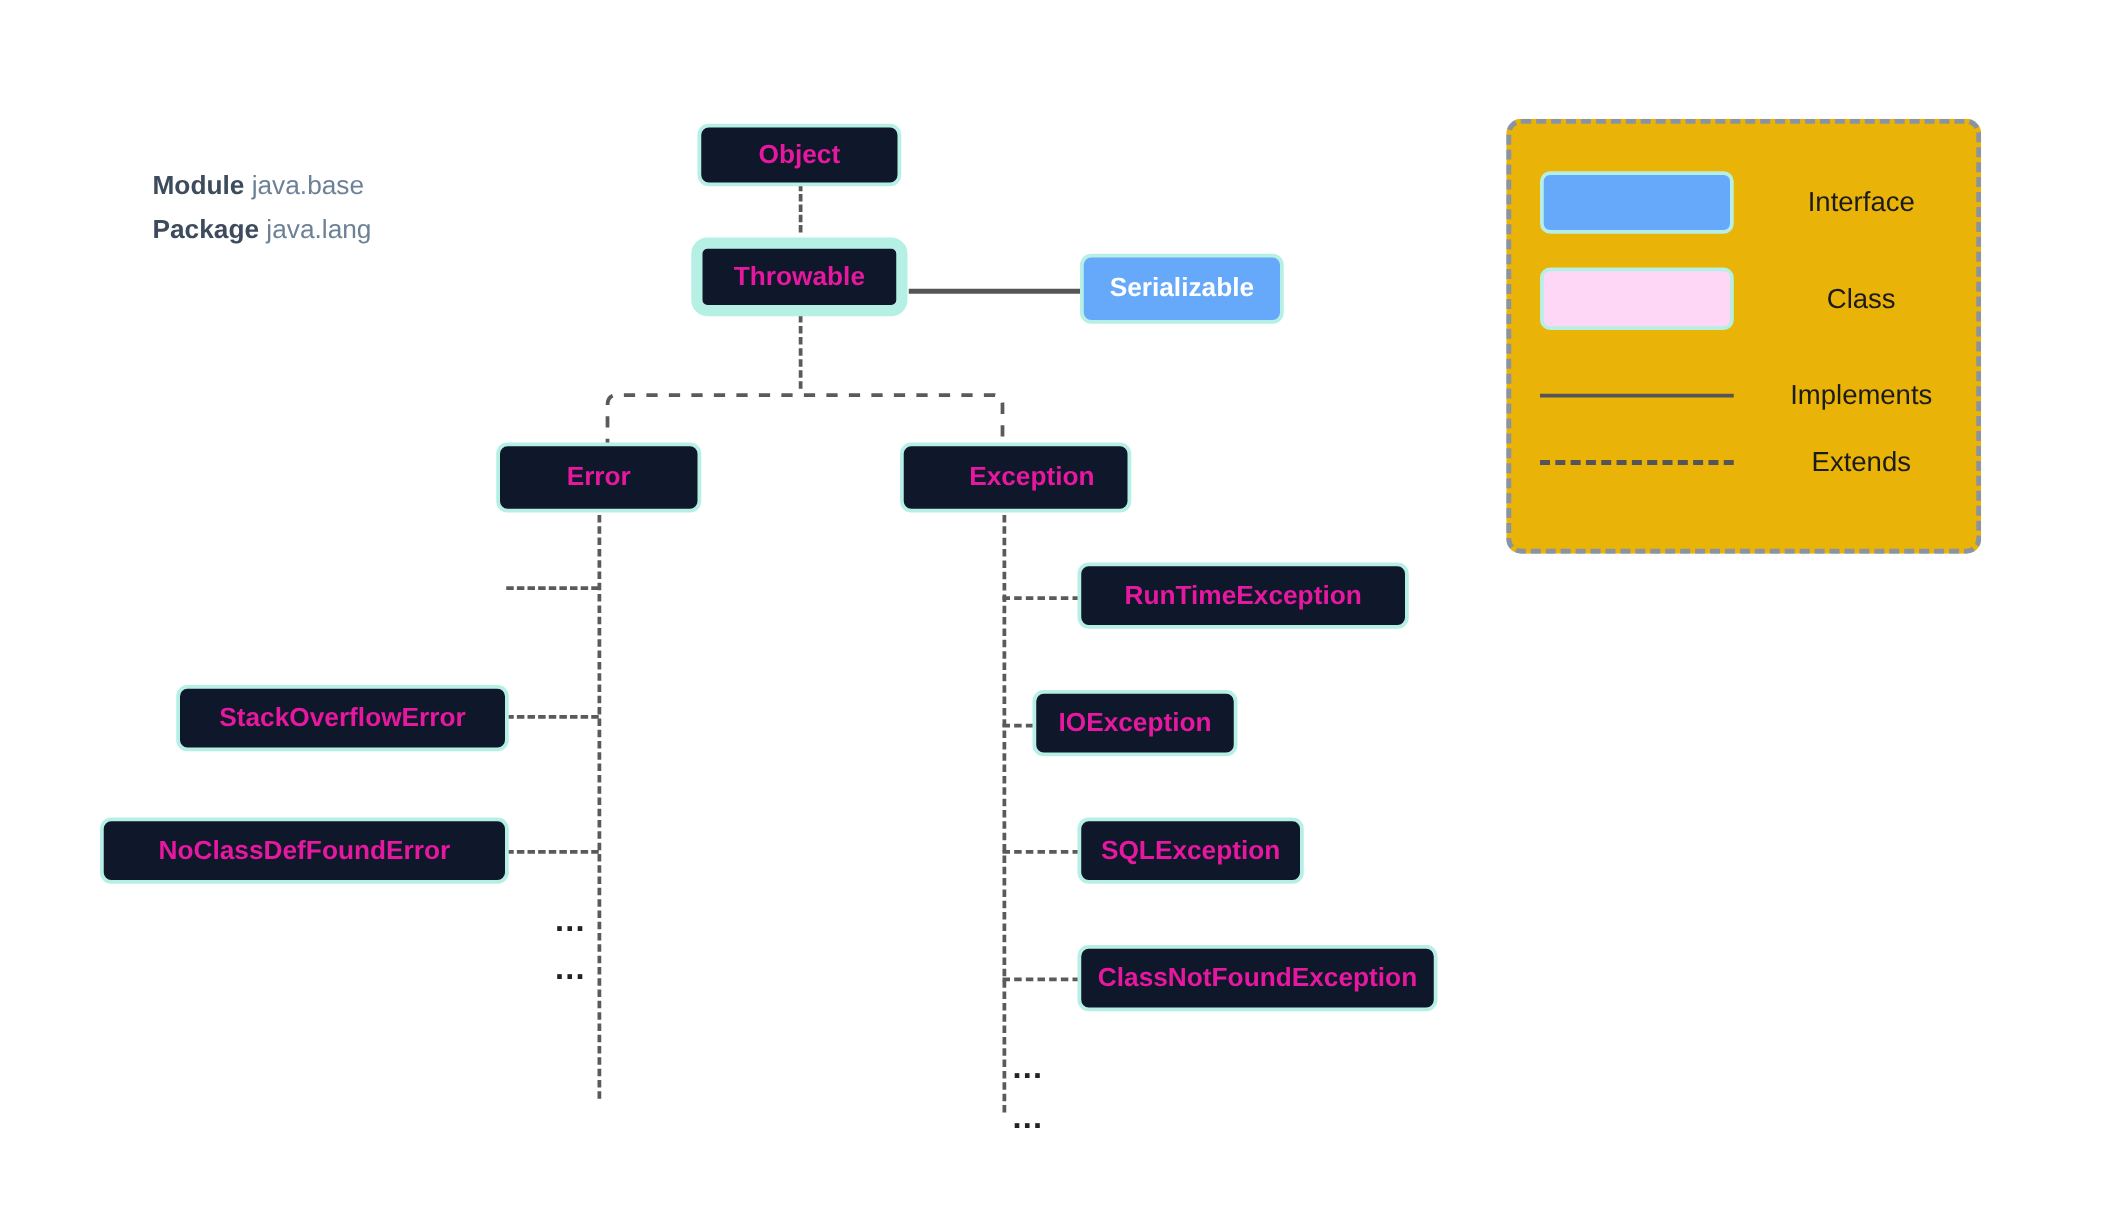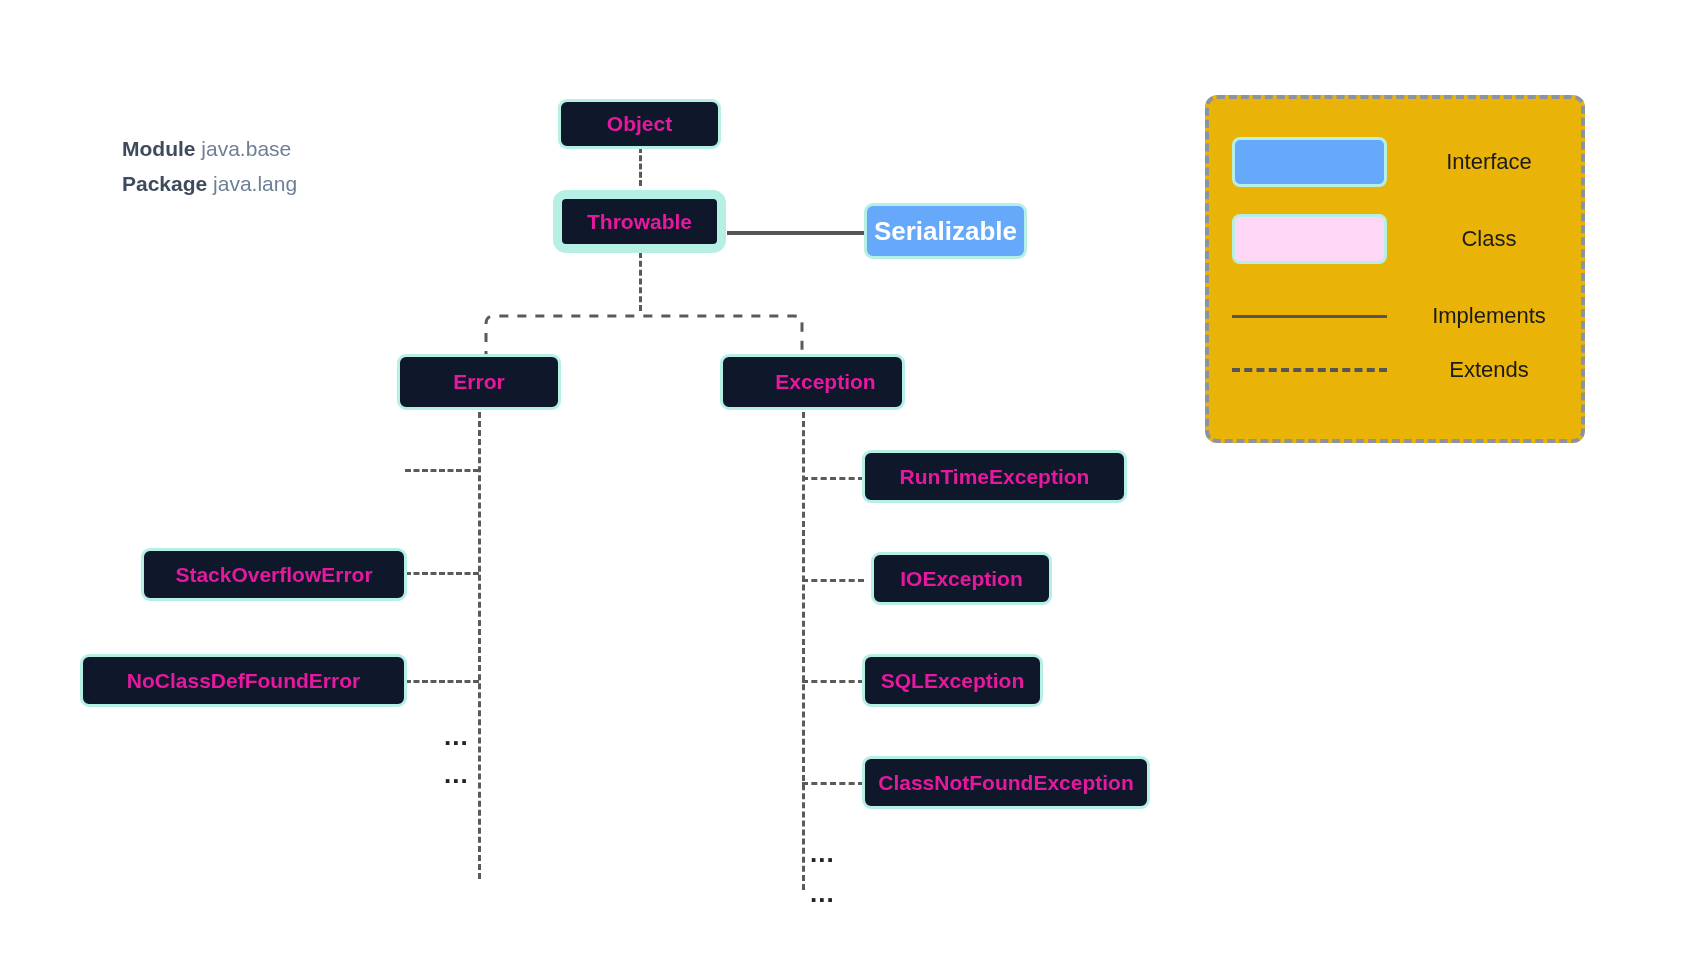--- a/index.html
+++ b/index.html
@@ -57,21 +57,21 @@
   .node.cls {
     background: #0f172a;
     border: 3px solid #b6f0e4;
     color: #e5189f;
     font-size: 21px;
   }
   .node.iface {
     background: #66a9fa;
     border: 3px solid #b6f0e4;
     color: #ffffff;
-    font-size: 26px;
+    font-size: 21px;
   }
   .node.focus {
     border-width: 9px;
     border-radius: 13px;
   }
 
   
   .line {
     position: absolute;
     z-index: 1;
@@ -224,21 +224,21 @@
   </div>
 
   <div class="node cls" style="left:80px; top:654px; width:327px; height:53px;">
     <span>NoClassDefFoundError</span>
   </div>
 
   <div class="node cls" style="left:862px; top:450px; width:265px; height:53px;">
     <span>RunTimeException</span>
   </div>
 
-  <div class="node cls" style="left:871px; top:552px; width:181px; height:53px;">
+  <div class="node cls" style="left:826px; top:552px; width:164px; height:53px;">
     <span>IOException</span>
   </div>
 
   <div class="node cls" style="left:862px; top:654px; width:181px; height:53px;">
     <span>SQLException</span>
   </div>
 
   <div class="node cls" style="left:862px; top:756px; width:288px; height:53px;">
     <span>ClassNotFoundException</span>
   </div>

